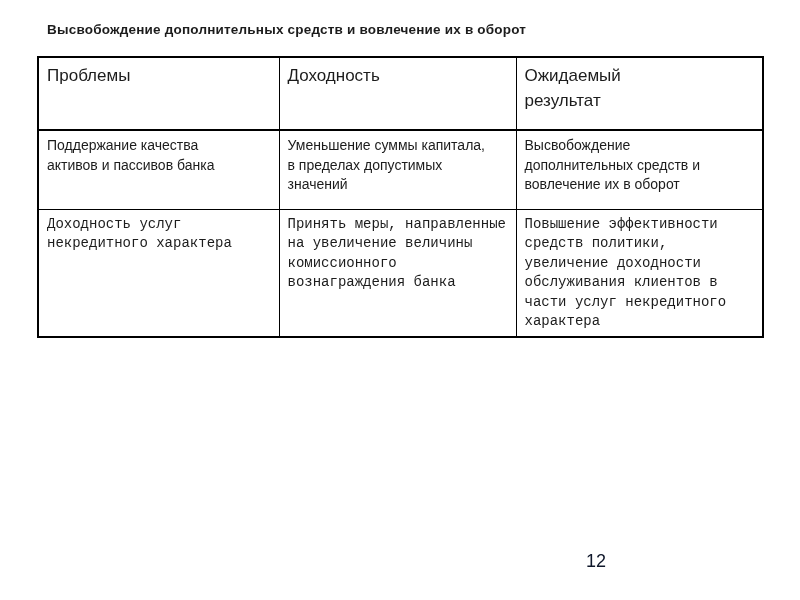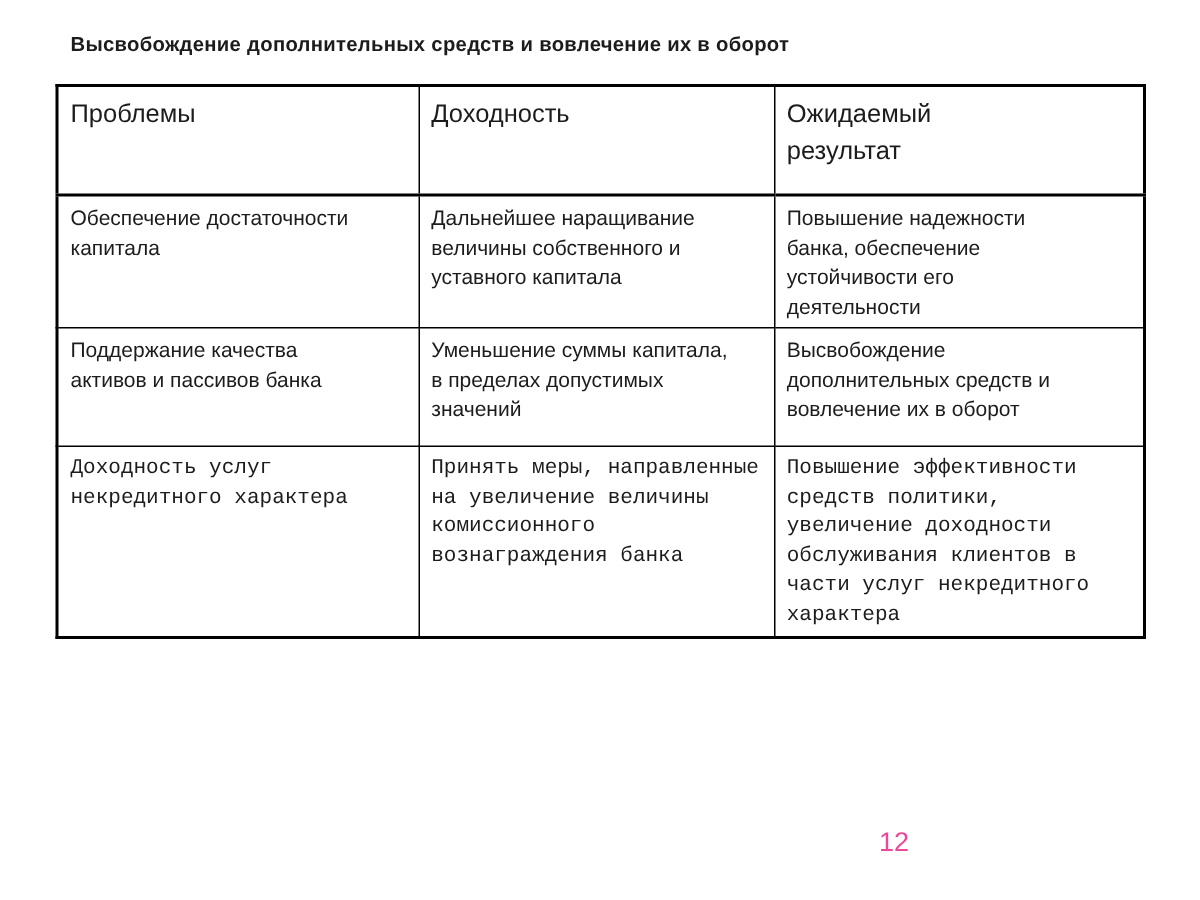--- a/index.html
+++ b/index.html
@@ -58,21 +58,21 @@
   tr.body-row-0   { height: 84px; }
   tr.body-row-1   { height: 79px; }
   tr.body-row-2   { height: 79px; }
   tr.body-row-3   { height: 79px; margin-top: 48px; }
   tr.body-row-4   { height: 111px; font-family: Liberation Mono, monospace; }
   .page-number {
     position: absolute;
     left: 586px;
     top: 551px;
     font-size: 18px;
-    color: #ec4899;
+    color: #0f172a;
     z-index: 5;
   }
 </style>
 </head>
 <body>
 
 <div class="slide-title">Высвобождение дополнительных средств и вовлечение их в оборот</div>
 
 <table class="main-table">
   <colgroup>
@@ -82,31 +82,20 @@
   </colgroup>
   <thead>
     <tr class="header-row">
       <th>Проблемы</th>
       <th>Доходность</th>
       <th>Ожидаемый
 результат</th>
     </tr>
   </thead>
   <tbody>
-    <tr class="body-row-0">
-      <td>Обеспечение достаточности
-капитала</td>
-      <td>Дальнейшее наращивание
-величины собственного и
-уставного капитала</td>
-      <td>Повышение надежности
-банка, обеспечение
-устойчивости его
-деятельности</td>
-    </tr>
     <tr class="body-row-3">
       <td>Поддержание качества
 активов и пассивов банка</td>
       <td>Уменьшение суммы капитала,
 в пределах допустимых
 значений</td>
       <td>Высвобождение
 дополнительных средств и
 вовлечение их в оборот</td>
     </tr>

